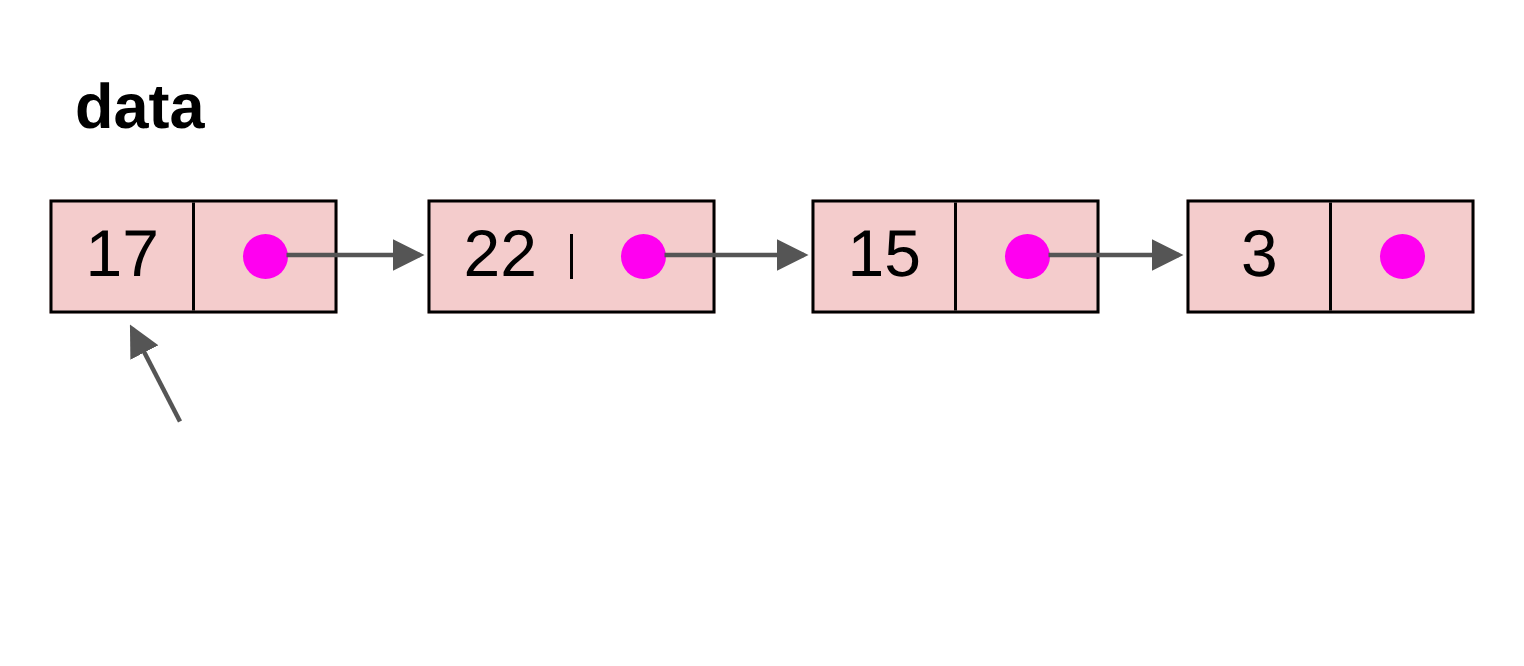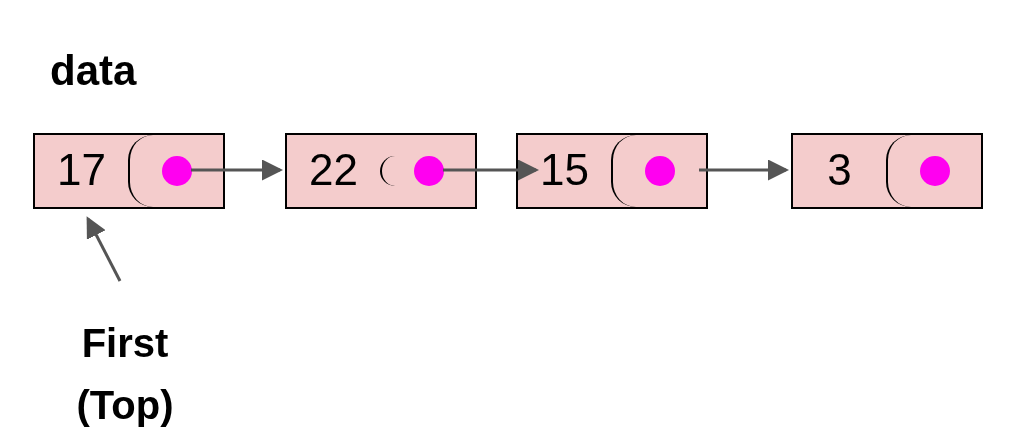--- a/index.html
+++ b/index.html
@@ -36,28 +36,27 @@
     width: 192px;
     height: 76px;
     background: var(--node-fill);
     border: 2px solid var(--node-border);
     display: flex;
     flex-direction: row;
     z-index: 1;
   }
   .node-1 { left: 33px; }
   .node-2 { left: 285px; align-items: center; }
-  .node-3 { left: 516px; }
+  .node-3 { left: 541px; }
   .node-4 { left: 791px; }
   .cell {
     flex: 1;
     display: flex;
     align-items: center;
     justify-content: center;
-    border-radius: 25px;
   }
   .cell.value {
     font-size: 44px;
     font-weight: 400;
     color: var(--text);
     padding-bottom: 2px;
   }
   .cell.pointer {
     border-left: 2px solid var(--node-border);
   }
@@ -130,18 +129,14 @@
       <marker id="ah" markerWidth="7" markerHeight="7" refX="6" refY="3.5" orient="auto" markerUnits="strokeWidth">
         <path class="arrow-head" d="M0,0 L7,3.5 L0,7 Z"></path>
       </marker>
     </defs>
     <line class="arrow-line" x1="191" y1="170" x2="280" y2="170" marker-end="url(#ah)"></line>
     <line class="arrow-line" x1="443" y1="170" x2="536" y2="170" marker-end="url(#ah)"></line>
     <line class="arrow-line" x1="699" y1="170" x2="786" y2="170" marker-end="url(#ah)"></line>
     <line class="arrow-line" x1="120" y1="281" x2="88" y2="219" marker-end="url(#ah)"></line>
   </svg>
 
-  <div class="head-label">
-    <div>First</div>
-    <div>(Top)</div>
-  </div>
 
 </div>
 
 </body></html>

